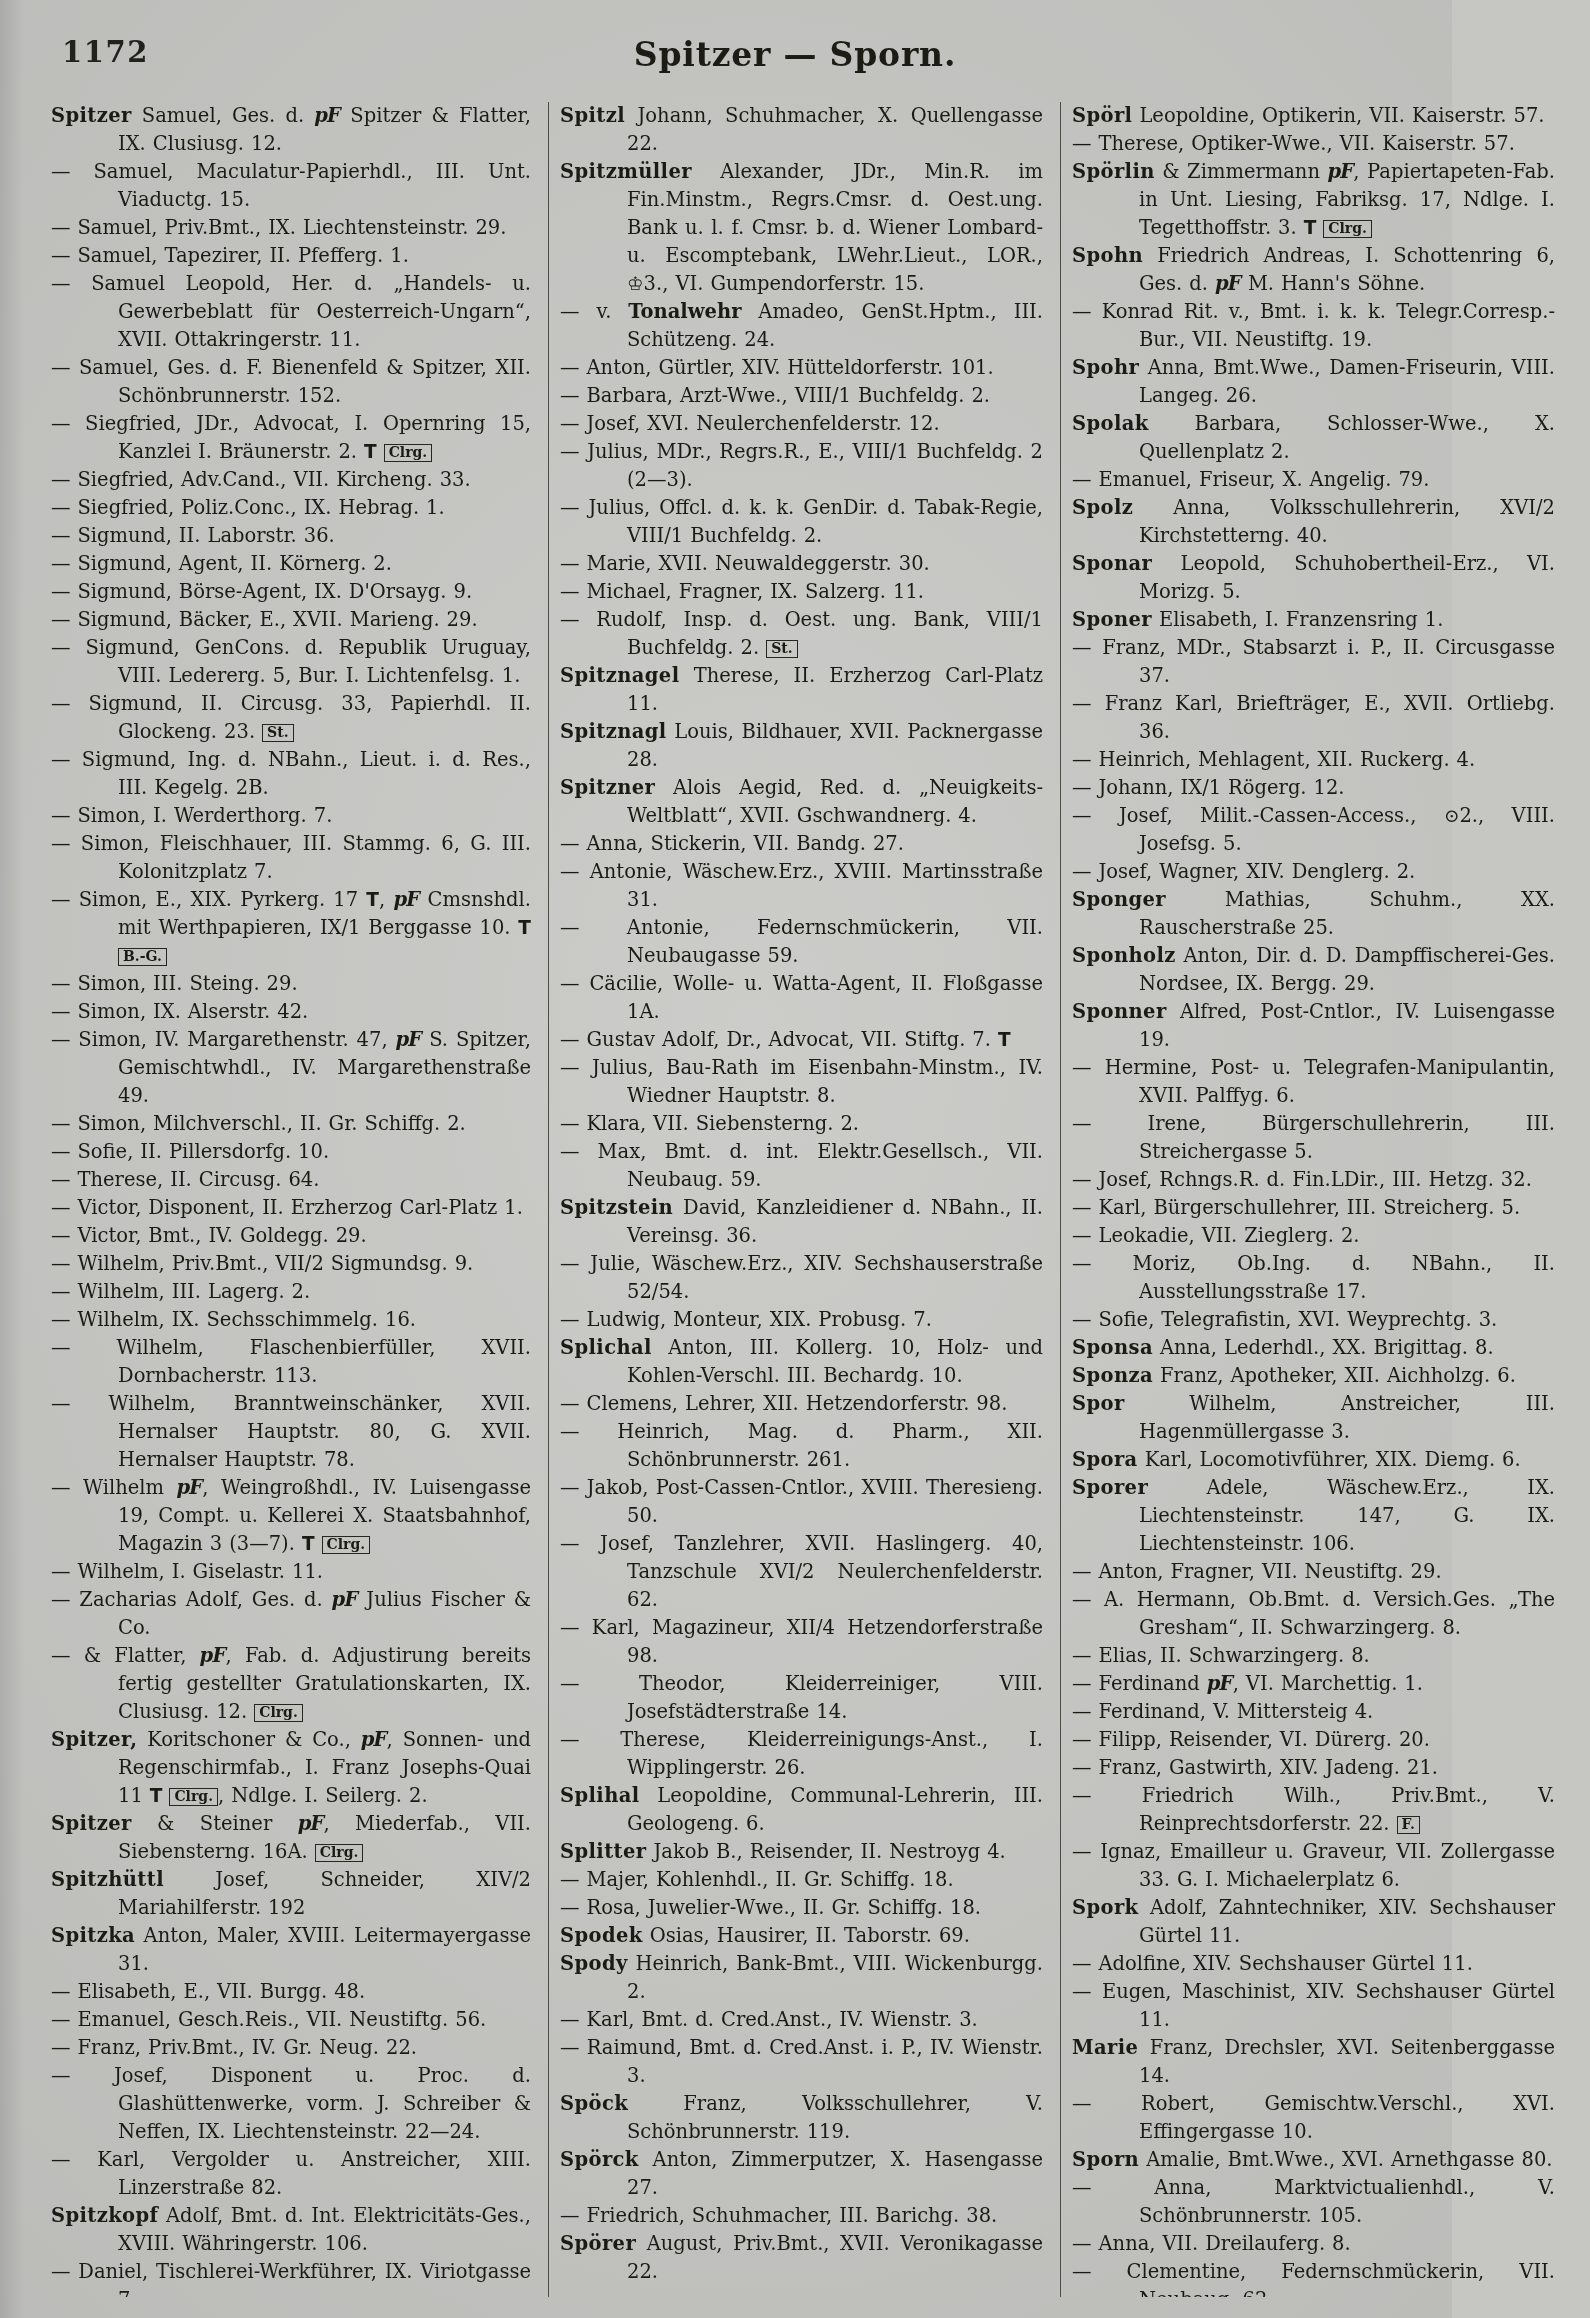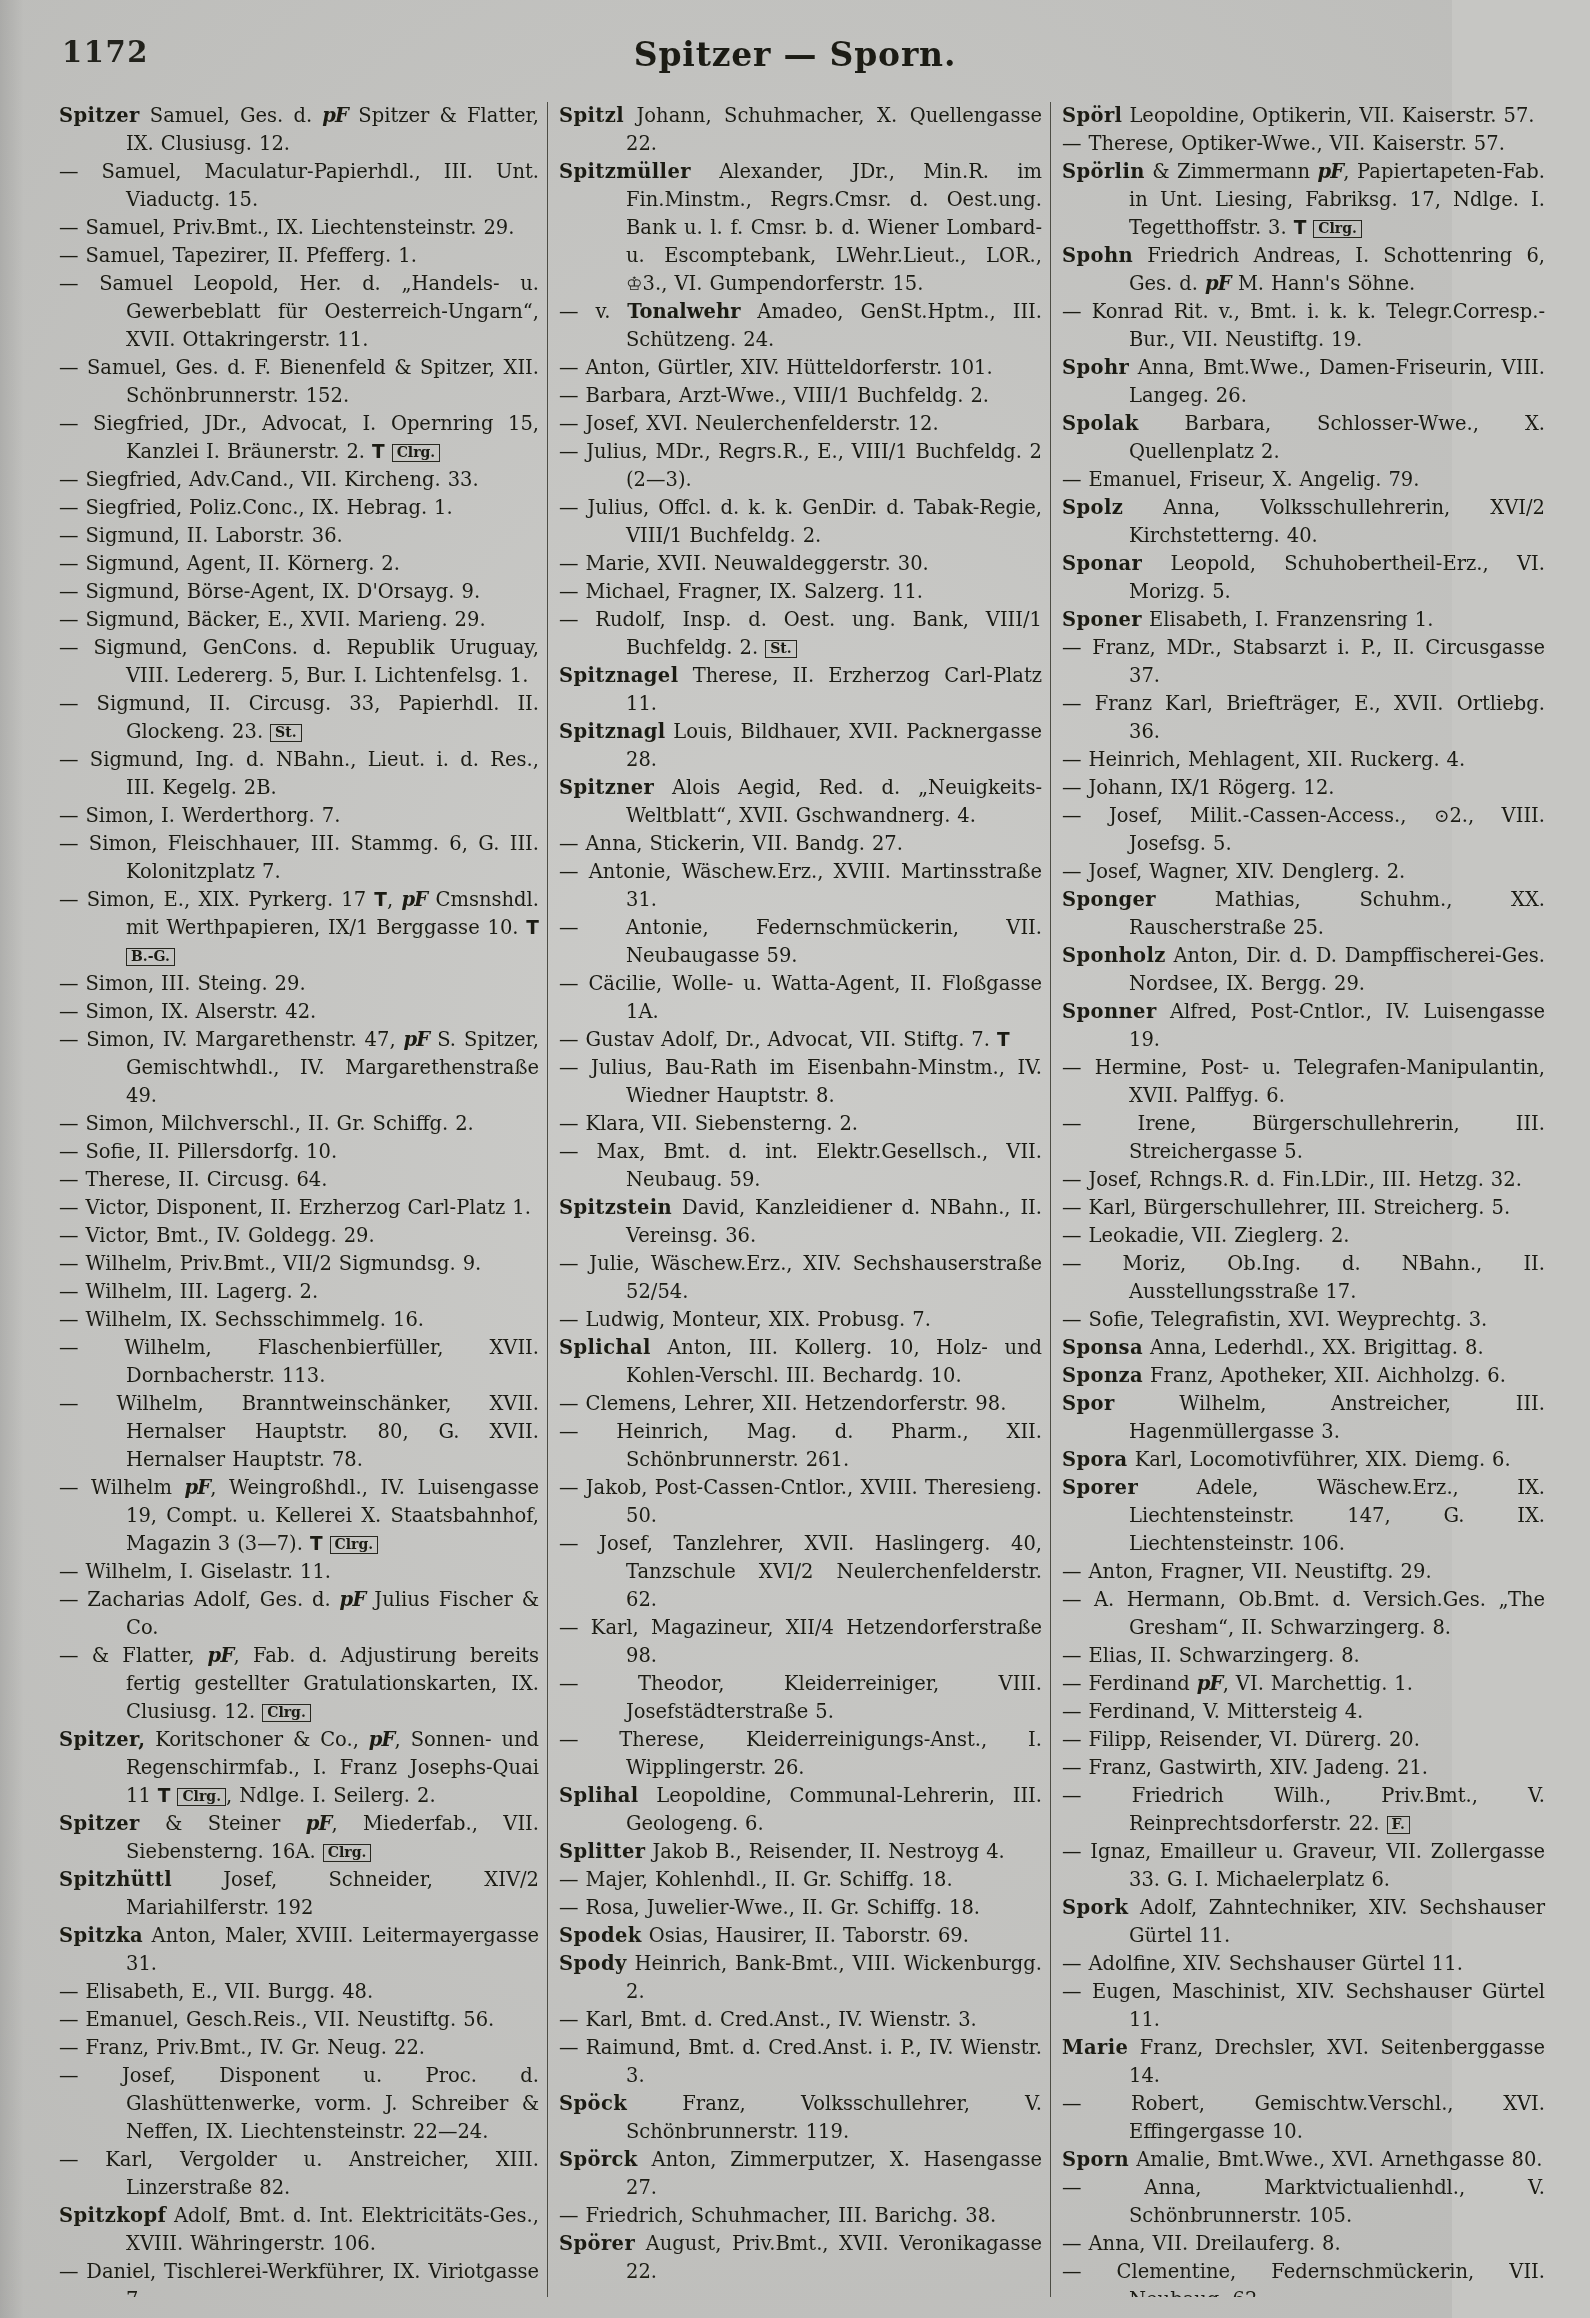--- a/index.html
+++ b/index.html
@@ -24,25 +24,26 @@
   }
   .page-number{
     position:absolute;left:62px;top:8px;
     font-size:29px;font-weight:bold;letter-spacing:1.6px;color:#22221c;
   }
   .page-title{
     position:absolute;left:0;right:0;top:8px;text-align:center;
     font-size:33px;font-weight:bold;letter-spacing:0.8px;color:#1c1c15;
   }
   .cols{
-    position:absolute;top:102px;left:8px;
+    position:absolute;top:102px;left:0;
     display:flex;
     padding:0 20.7px 0 51px;
     height:2195px;
     box-sizing:border-box;
+    gap:9px;
   }
   .col{
     width:488px;
     padding-right:8px;
     box-sizing:border-box;
     overflow:hidden;
   }
   .col + .col{
     border-left:1.6px solid #4d4d45;
     padding-left:11px;
@@ -167,21 +168,21 @@
         <p class="entry">— Max, Bmt. d. int. Elektr.Gesellsch., VII. Neubaug. 59.</p>
         <p class="entry lead"><b class="name">Spitzstein</b> David, Kanzleidiener d. NBahn., II. Vereinsg. 36.</p>
         <p class="entry">— Julie, Wäschew.Erz., XIV. Sechshauserstraße 52/54.</p>
         <p class="entry">— Ludwig, Monteur, XIX. Probusg. 7.</p>
         <p class="entry lead"><b class="name">Splichal</b> Anton, III. Kollerg. 10, Holz- und Kohlen-Verschl. III. Bechardg. 10.</p>
         <p class="entry">— Clemens, Lehrer, XII. Hetzendorferstr. 98.</p>
         <p class="entry">— Heinrich, Mag. d. Pharm., XII. Schönbrunnerstr. 261.</p>
         <p class="entry">— Jakob, Post-Cassen-Cntlor., XVIII. Theresieng. 50.</p>
         <p class="entry">— Josef, Tanzlehrer, XVII. Haslingerg. 40, Tanzschule XVI/2 Neulerchenfelderstr. 62.</p>
         <p class="entry">— Karl, Magazineur, XII/4 Hetzendorferstraße 98.</p>
-        <p class="entry">— Theodor, Kleiderreiniger, VIII. Josefstädterstraße 5.</p>
+        <p class="entry">— Theodor, Kleiderreiniger, VIII. Josefstädterstraße 14.</p>
         <p class="entry">— Therese, Kleiderreinigungs-Anst., I. Wipplingerstr. 26.</p>
         <p class="entry lead"><b class="name">Splihal</b> Leopoldine, Communal-Lehrerin, III. Geologeng. 6.</p>
         <p class="entry lead"><b class="name">Splitter</b> Jakob B., Reisender, II. Nestroyg 4.</p>
         <p class="entry">— Majer, Kohlenhdl., II. Gr. Schiffg. 18.</p>
         <p class="entry">— Rosa, Juwelier-Wwe., II. Gr. Schiffg. 18.</p>
         <p class="entry lead"><b class="name">Spodek</b> Osias, Hausirer, II. Taborstr. 69.</p>
         <p class="entry lead"><b class="name">Spody</b> Heinrich, Bank-Bmt., VIII. Wickenburgg. 2.</p>
         <p class="entry">— Karl, Bmt. d. Cred.Anst., IV. Wienstr. 3.</p>
         <p class="entry">— Raimund, Bmt. d. Cred.Anst. i. P., IV. Wienstr. 3.</p>
         <p class="entry lead"><b class="name">Spöck</b> Franz, Volksschullehrer, V. Schönbrunnerstr. 119.</p>

